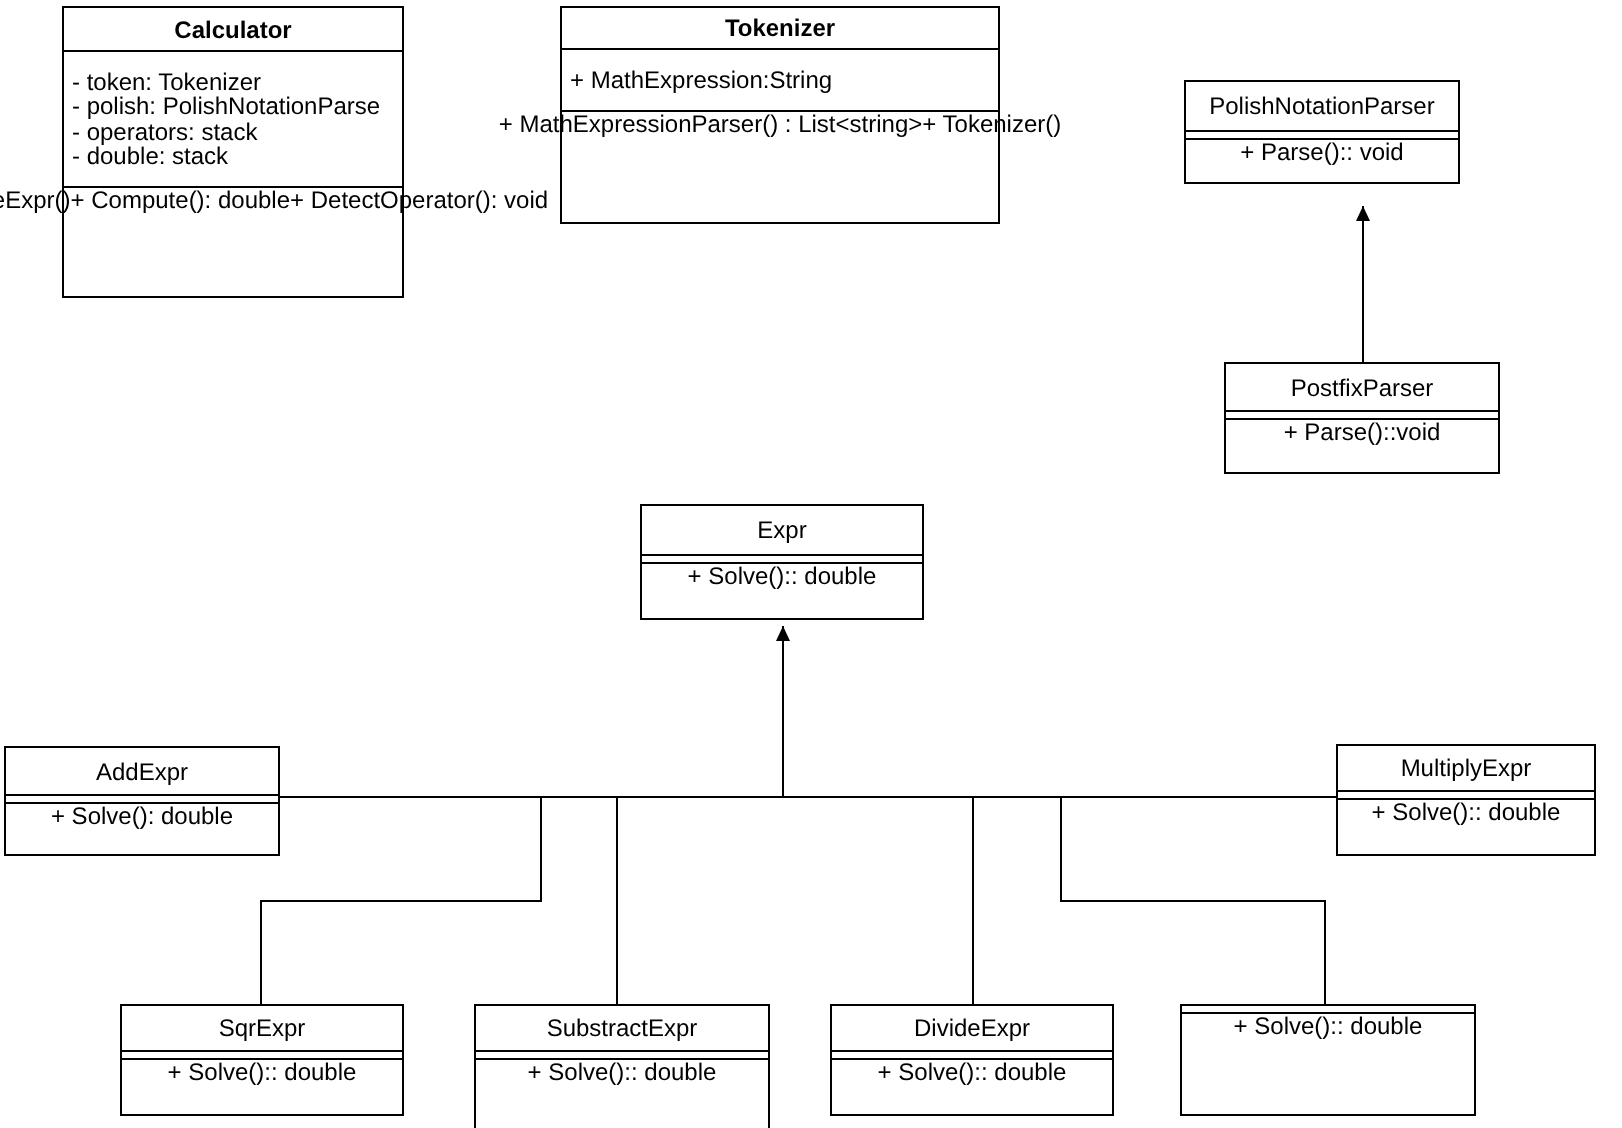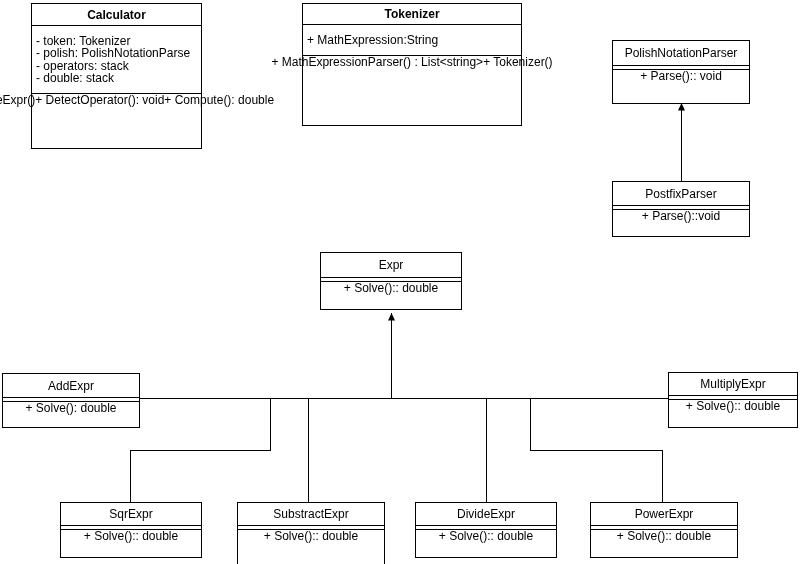--- a/index.html
+++ b/index.html
@@ -79,37 +79,37 @@
   <div class="uml" style="left:31px;top:3px;width:171px;height:146px">
     <div class="title bold" style="height:22px">Calculator</div>
     <div class="attrs" style="height:68px">
       <div class="line">- token: Tokenizer</div>
       <div class="line">- polish: PolishNotationParse</div>
       <div class="line">- operators: stack</div>
       <div class="line">- double: stack</div>
     </div>
     <div class="methods">
       <div class="line">+ DivideExpr()</div>
+      <div class="line">+ Compute(): double</div>
       <div class="line">+ DetectOperator(): void</div>
-      <div class="line">+ Compute(): double</div>
     </div>
   </div>
 
-  <div class="uml" style="left:302px;top:3px;width:220px;height:123px">
+  <div class="uml" style="left:280px;top:3px;width:220px;height:109px">
     <div class="title bold" style="height:21px">Tokenizer</div>
     <div class="attrs" style="height:31px">
       <div class="line">+ MathExpression:String</div>
     </div>
     <div class="methods">
       <div class="line">+ MathExpressionParser() : List&lt;string&gt;</div>
       <div class="line">+ Tokenizer()</div>
     </div>
   </div>
 
-  <div class="uml" style="left:612px;top:40px;width:138px;height:64px">
+  <div class="uml" style="left:592px;top:40px;width:138px;height:52px">
     <div class="title" style="height:25px">PolishNotationParser</div>
     <div class="attrs empty" style="height:4px"></div>
     <div class="methods">
       <div class="line">+ Parse():: void</div>
     </div>
   </div>
 
   <div class="uml" style="left:612px;top:181px;width:138px;height:56px">
     <div class="title" style="height:24px">PostfixParser</div>
     <div class="attrs empty" style="height:4px"></div>
@@ -160,20 +160,19 @@
 
   <div class="uml" style="left:415px;top:502px;width:142px;height:56px">
     <div class="title" style="height:23px">DivideExpr</div>
     <div class="attrs empty" style="height:4px"></div>
     <div class="methods">
       <div class="line">+ Solve():: double</div>
     </div>
   </div>
 
   <div class="uml" style="left:590px;top:502px;width:148px;height:56px">
-    <div class="title" style="height:23px">PowerExpr</div>
     <div class="attrs empty" style="height:4px"></div>
     <div class="methods">
       <div class="line">+ Solve():: double</div>
     </div>
   </div>
 
 </div>
 
 </body></html>

